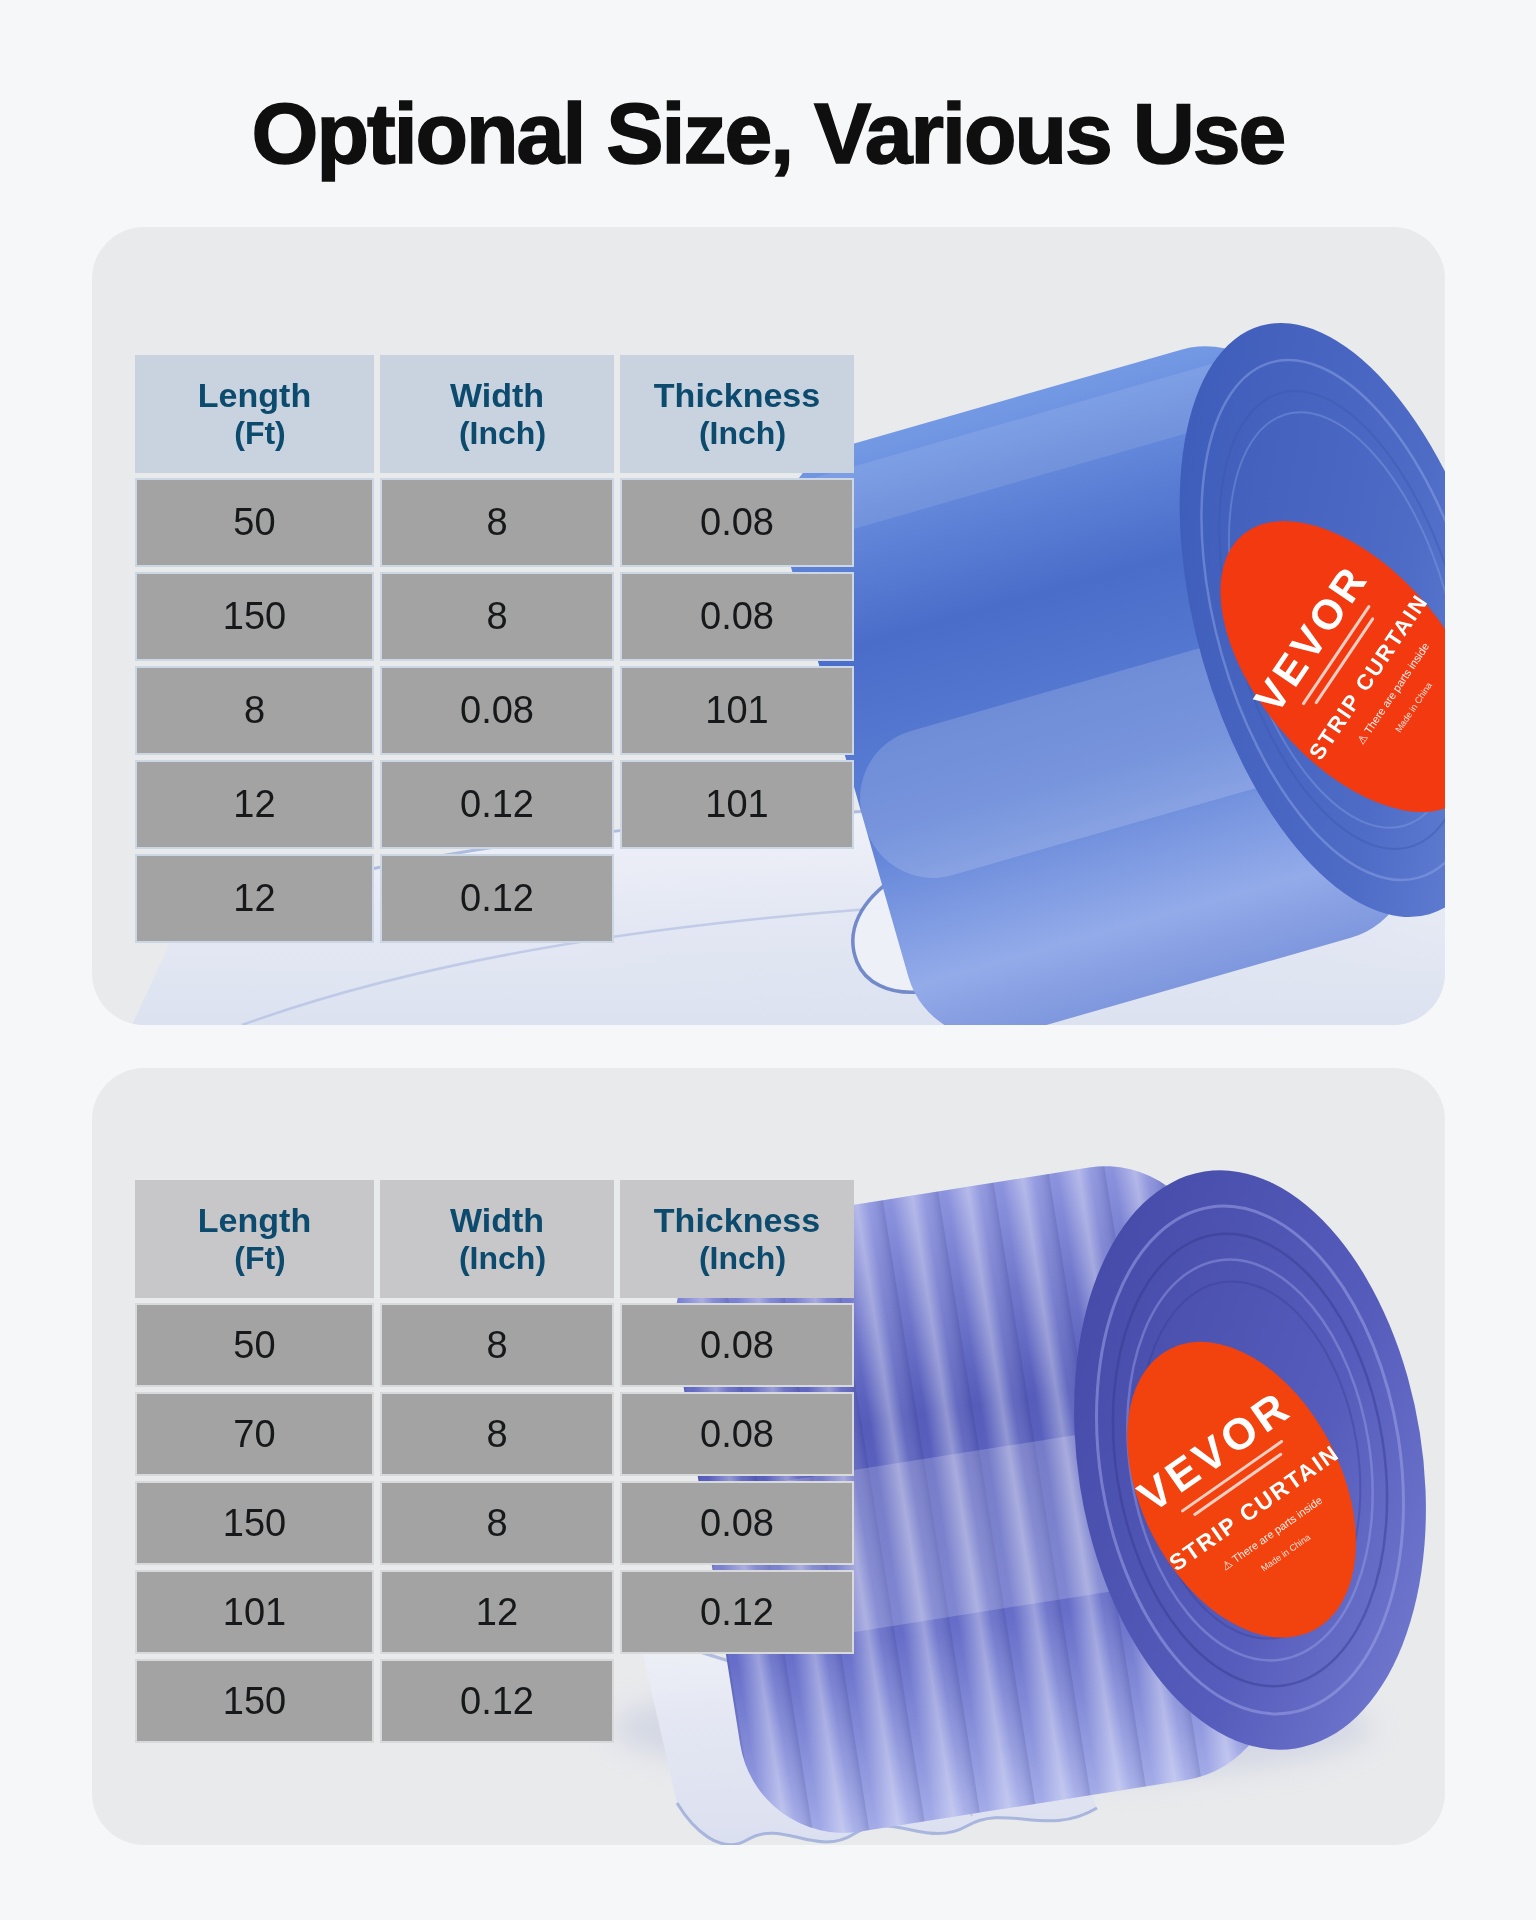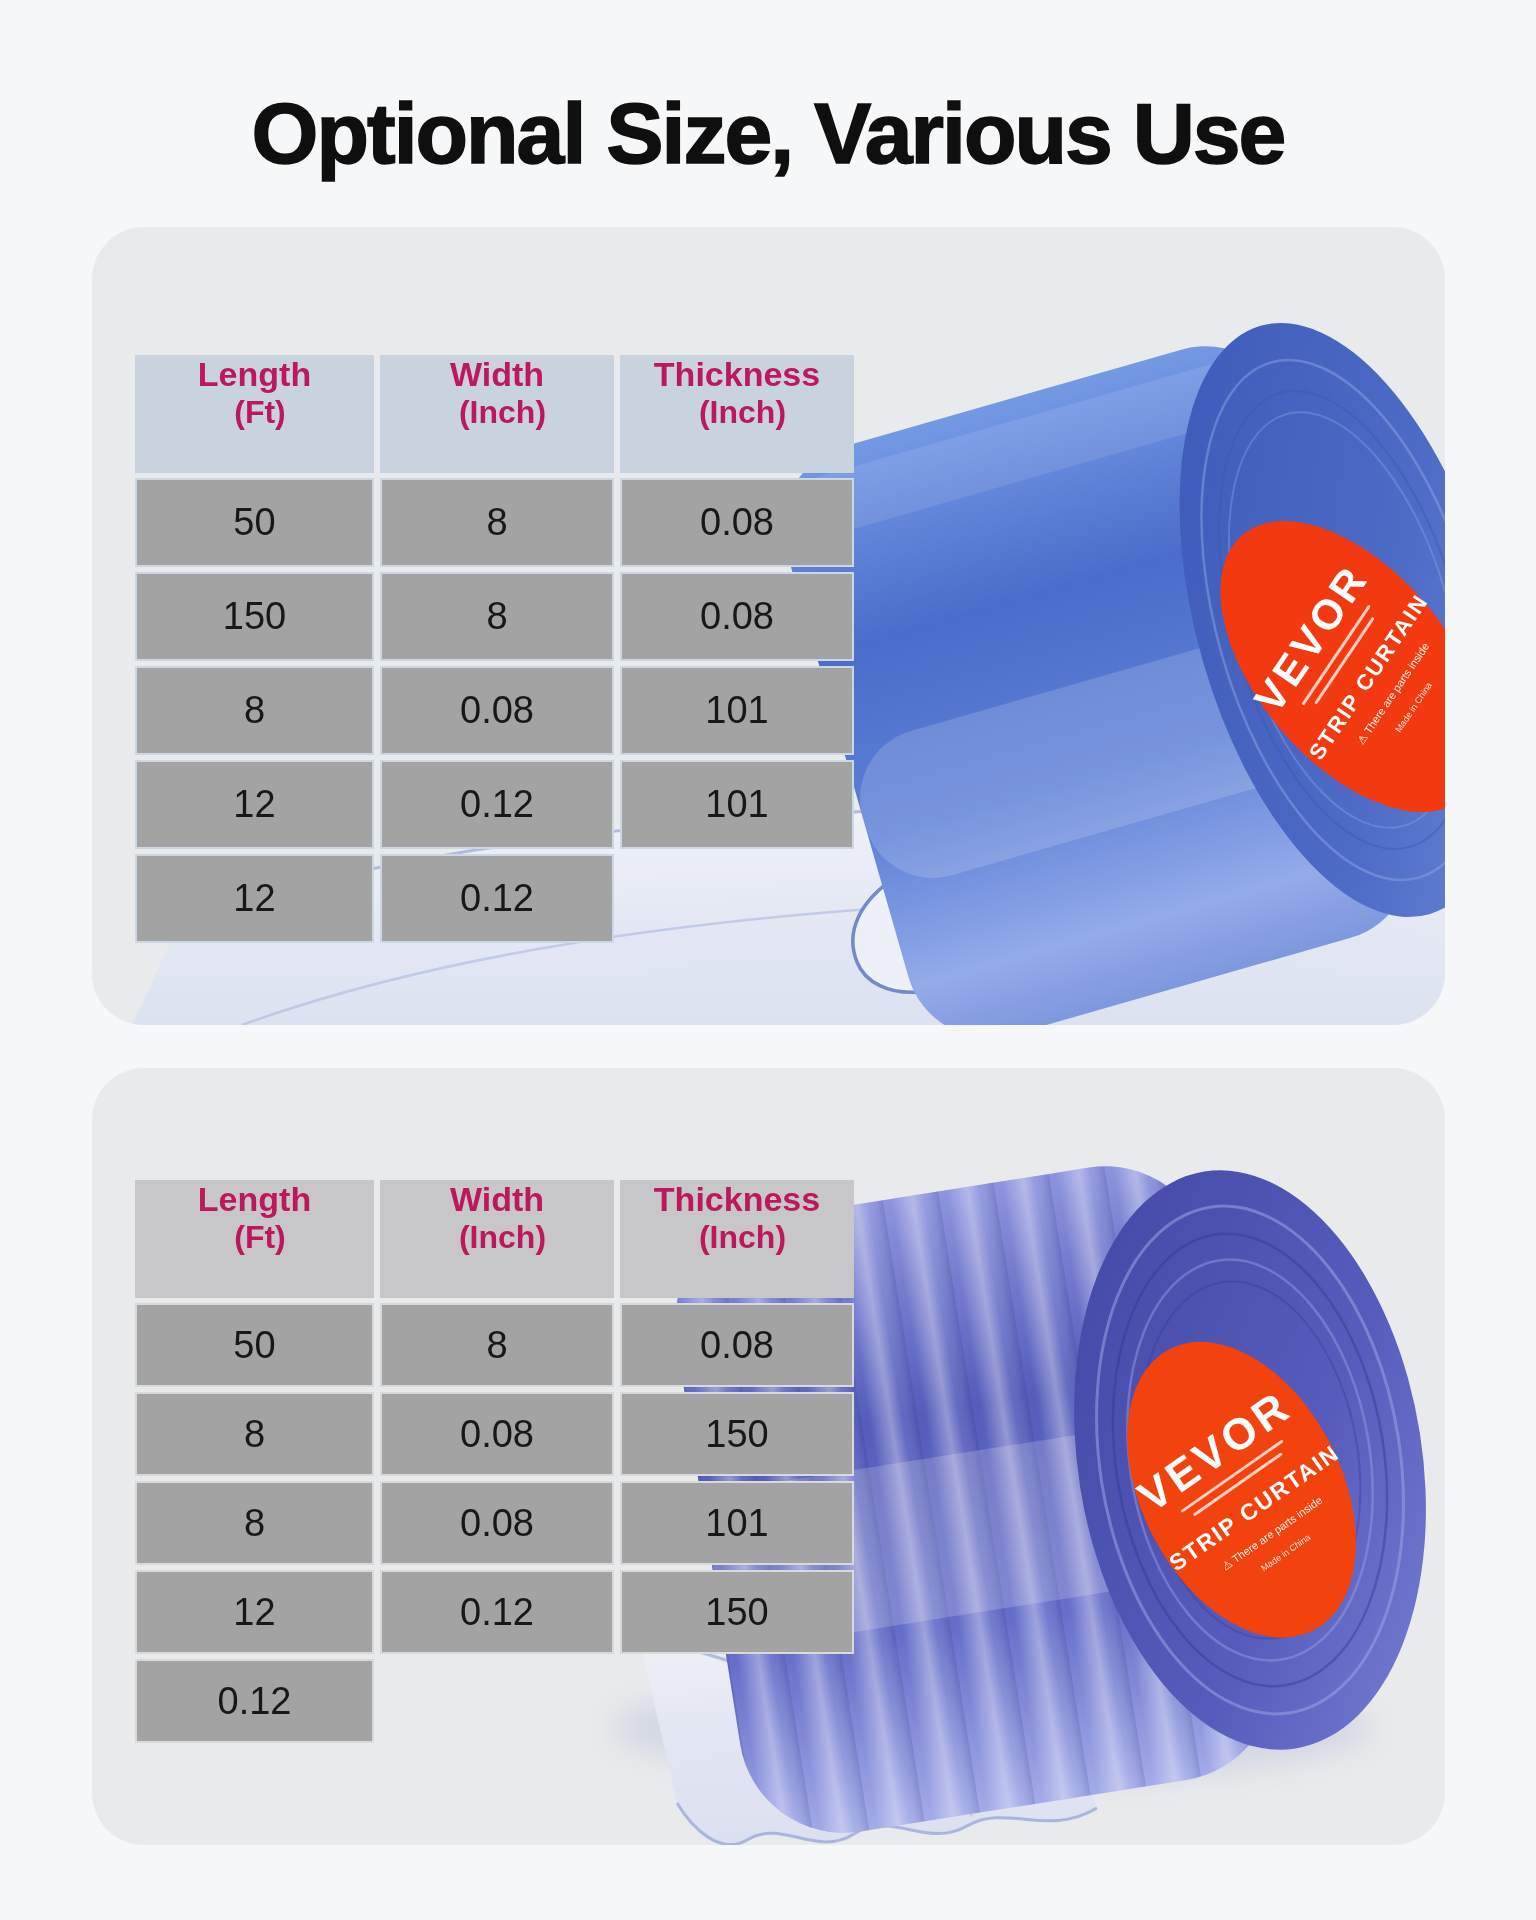--- a/index.html
+++ b/index.html
@@ -18,22 +18,22 @@
   .panel.p2{top:1068px;height:777px;}
   .art{position:absolute;left:0;top:0;width:100%;height:100%;display:block;}
   .size-table{
     position:absolute;left:43px;display:grid;z-index:5;
     grid-template-columns:239px 234px 234px;
     column-gap:6px;row-gap:5px;
   }
   .p1 .size-table{top:128px;grid-template-rows:118px repeat(5,89px);}
   .p2 .size-table{top:112px;grid-template-rows:118px repeat(5,84px);}
   .hc{
-    display:flex;flex-direction:column;align-items:center;justify-content:flex-start;
-    color:#be185d;font-weight:bold;line-height:1.15;
+    display:flex;flex-direction:column;align-items:center;justify-content:center;
+    color:#0c4a6e;font-weight:bold;line-height:1.15;
   }
   .p1 .hc{background:#c9d2df;}
   .p2 .hc{background:#c7c7c9;}
   .hc .l1{font-size:34px;}
   .hc .l2{font-size:32px;margin-left:11px;}
   .dc{
     background:#a3a3a3;display:flex;align-items:center;justify-content:center;
     font-size:38px;color:#17181a;
   }
   .p1 .dc{border:2px solid #ccd7e5;}
@@ -216,20 +216,21 @@
       </div>
       <div class="hc">
         <span class="l1">Thickness</span>
         <span class="l2">(Inch)</span>
       </div>
 
       <div class="dc">50</div>
       <div class="dc">8</div>
       <div class="dc">0.08</div>
 
+      <div class="dc">70</div>
       <div class="dc">8</div>
       <div class="dc">0.08</div>
 
       <div class="dc">150</div>
       <div class="dc">8</div>
       <div class="dc">0.08</div>
 
       <div class="dc">101</div>
       <div class="dc">12</div>
       <div class="dc">0.12</div>

